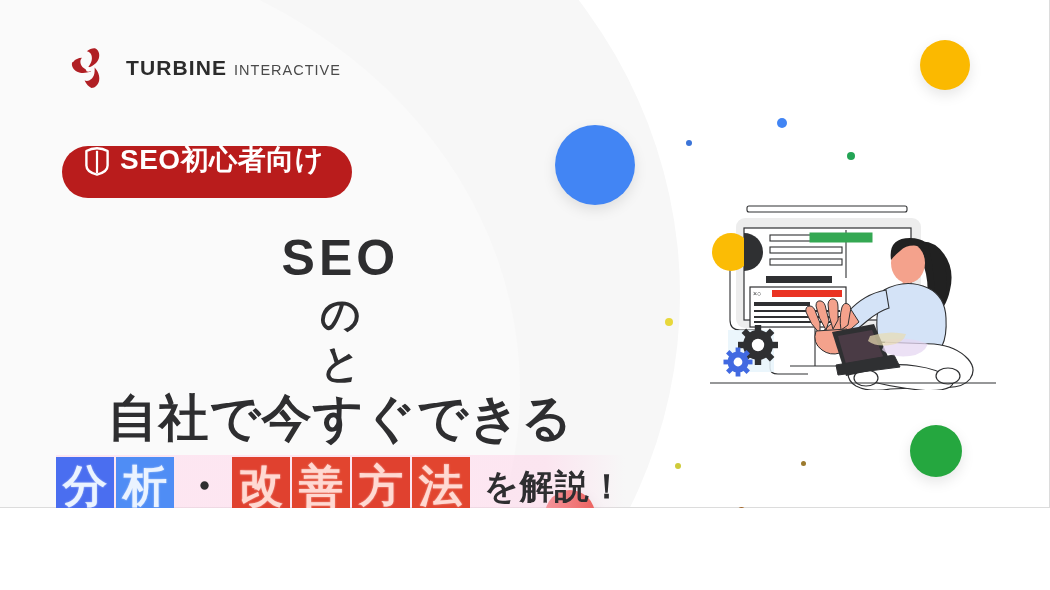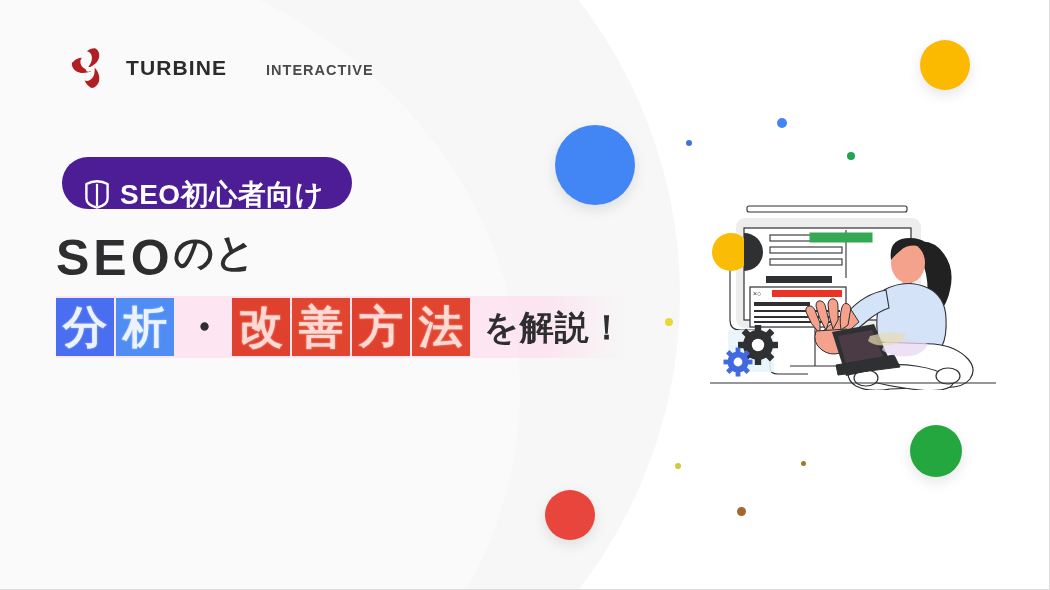--- a/index.html
+++ b/index.html
@@ -6,21 +6,21 @@
   html,body { background:#ffffff; }
   body {
     width:1050px; height:590px;
     font-family:"Liberation Sans","DejaVu Sans",sans-serif;
     overflow:hidden;
   }
 
   
   #stage {
     position:relative;
-    width:1050px; height:590px;
+    width:1050px; height:508px;
     background:#ffffff;
     overflow:hidden;
   }
 
   
   .bg-blob {
     position:absolute;
     left:-420px; top:-215px;
     width:1100px; height:1020px;
     border-radius:50%;
@@ -48,46 +48,46 @@
   #logo {
     position:absolute; left:62px; top:42px;
     display:flex; align-items:center; gap:12px;
   }
   #logo .mark { width:52px; height:52px; display:block; }
   #logo .wordmark { display:flex; align-items:baseline; gap:7px; }
   .wm-main {
     font-size:21px; font-weight:700; letter-spacing:1.1px; color:#2b2b2b;
   }
   .wm-sub {
-    font-size:14.5px; font-weight:700; letter-spacing:1.0px; color:#4a4a4a;margin-left:32px;
+    font-size:14.5px; font-weight:400; letter-spacing:1.0px; color:#4a4a4a;
   }
 
   
   #badge {
     position:absolute; left:62px; top:146px;
     height:52px; padding:0 28px 0 22px;
-    background:#4c1d95;
+    background:#b91c1c;
     border-radius:26px;
-    display:flex; align-items:flex-end; gap:10px;margin-top:11px;
+    display:flex; align-items:flex-start; gap:10px;
   }
   #badge .badge-icon { width:26px; height:30px; display:block; }
   #badge .badge-text {
     color:#ffffff; font-size:28px; font-weight:700; letter-spacing:.5px;
     line-height:1; white-space:nowrap;
   }
 
   
   #headline {
     position:absolute; left:56px; top:228px;
     color:#2e2e30;
   }
   .hl-line {
     font-size:50px; font-weight:800; line-height:1.23;
     letter-spacing:1px; white-space:nowrap;
-    display:flex; align-items:flex-start;
+    display:flex; align-items:center;flex-direction:column;
   }
   .hl-line .sm { font-size:40px; font-weight:800; letter-spacing:0; }
   .hl-line .seo { letter-spacing:4px; }
 
   
   .hl-line3 {
     display:flex; align-items:center;
     margin-top:6px;
     background:linear-gradient(to right, rgba(255,214,234,.55) 0%, rgba(255,214,234,.55) 86%, rgba(255,214,234,0) 100%);
     padding:2px 0 2px 0;
@@ -166,20 +166,21 @@
   </div>
 
   <div id="headline">
 
     <div class="hl-line">
       <span class="seo">SEO</span>
       <span class="sm">の</span>
       <span class="sm">と</span>
     </div>
 
+    <div class="hl-line">自社で今すぐできる</div>
 
     <div class="hl-line3" id="line3">
 
       <span class="chbox" style="background: rgb(74, 110, 240); color: rgb(234, 243, 255);">分</span>
         <span class="chbox" style="background: rgb(79, 141, 245); color: rgb(234, 243, 255);">析</span>
         <span class="sep-dot">・</span>
         <span class="chbox" style="background: rgb(224, 65, 47); color: rgb(255, 217, 210);">改</span>
         <span class="chbox" style="background: rgb(226, 69, 47); color: rgb(255, 217, 210);">善</span>
         <span class="chbox" style="background: rgb(224, 65, 47); color: rgb(255, 217, 210);">方</span>
         <span class="chbox" style="background: rgb(226, 69, 47); color: rgb(255, 217, 210);">法</span>

